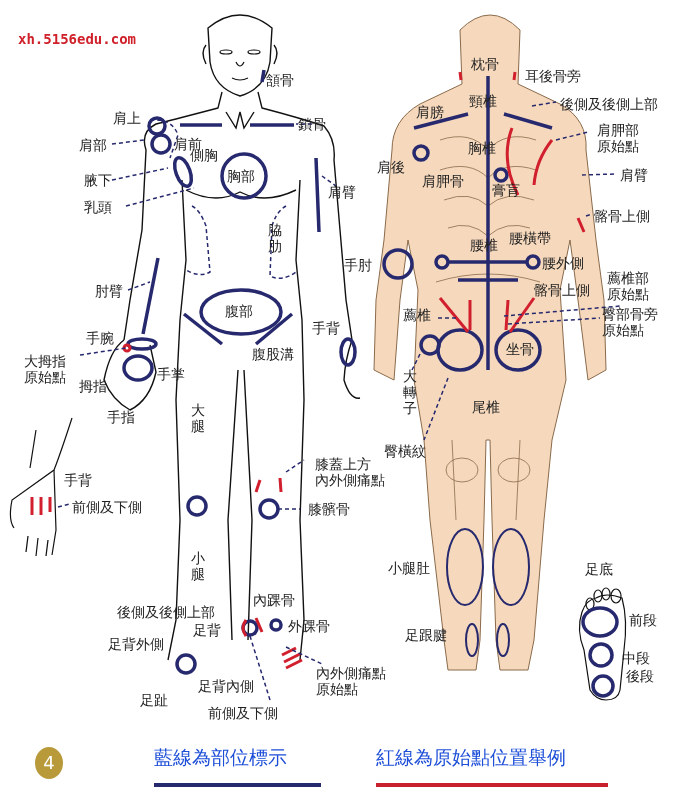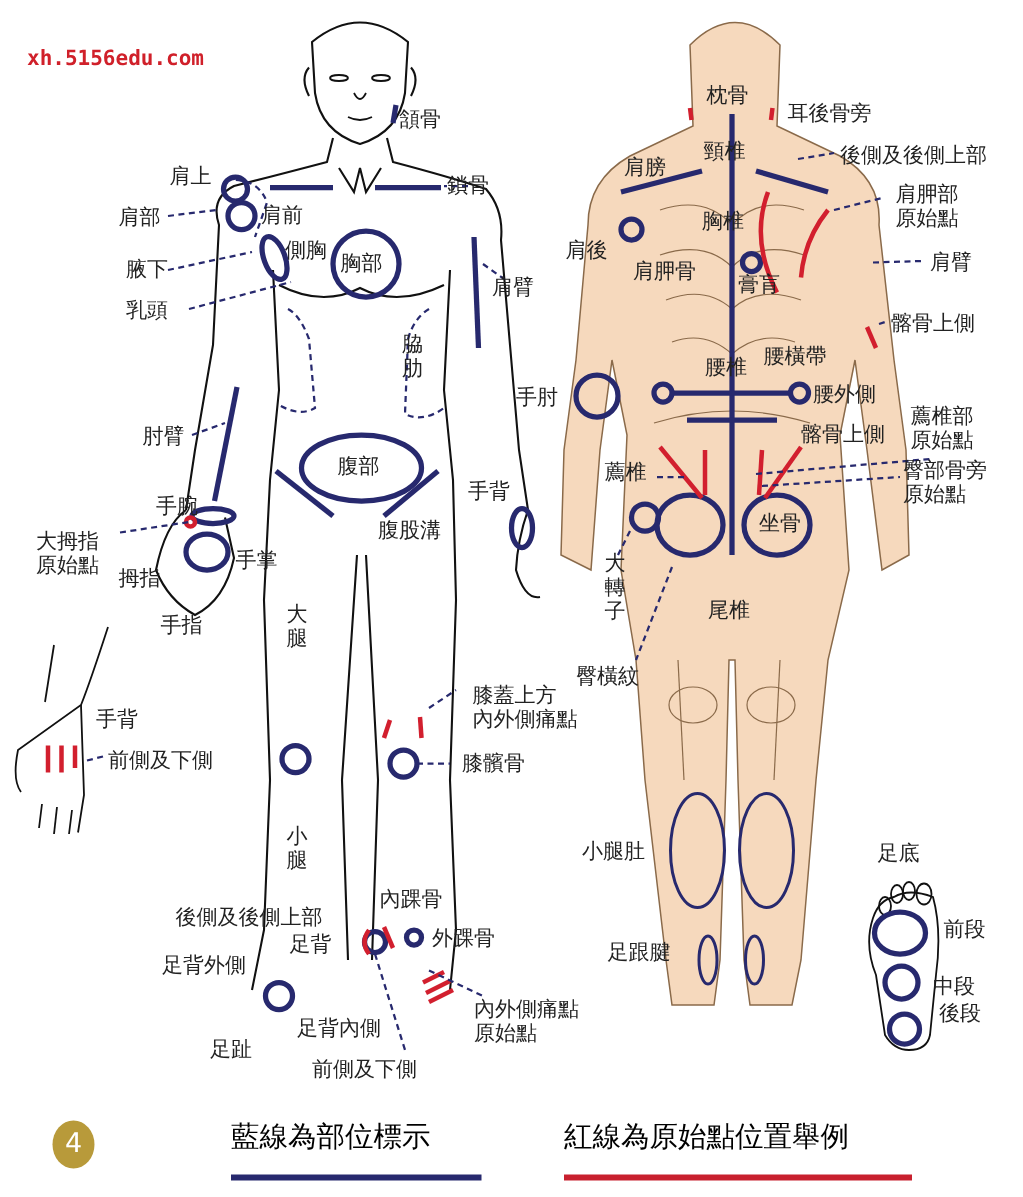--- a/index.html
+++ b/index.html
@@ -3,21 +3,21 @@
 <meta charset="utf-8">
 <style>
   html,body{margin:0;padding:0;background:#fff;}
   body{width:682px;height:798px;position:relative;overflow:hidden;font-family:"DejaVu Sans",sans-serif;}
   .canvas{position:absolute;left:0;top:0;width:682px;height:798px;}
   .lbl{position:absolute;font-size:14px;line-height:16px;color:#222;white-space:nowrap;font-family:"DejaVu Sans",sans-serif;}
   .lbl.v{white-space:normal;width:16px;line-height:16px;}
   .lbl.two{white-space:pre;line-height:16px;}
   .watermark{position:absolute;left:18px;top:31px;color:#d0202a;font-family:"DejaVu Sans Mono",monospace;font-size:14px;font-weight:bold;}
   .badge{position:absolute;left:35px;top:747px;width:28px;height:32px;border-radius:50%;background:#b89a3a;color:#fff;font-size:18px;text-align:center;line-height:32px;font-family:"DejaVu Sans",sans-serif;}
-  .legend-text{position:absolute;font-size:19px;color:#000000;top:745px;font-family:"DejaVu Sans",sans-serif;}
+  .legend-text{position:absolute;font-size:19px;color:#1d4ed8;top:745px;font-family:"DejaVu Sans",sans-serif;}
   .legend-bar{position:absolute;height:4px;top:783px;}
 </style>
 </head>
 <body>
 
 <svg class="canvas" width="682" height="798" viewBox="0 0 682 798">
 
   <g stroke="#111" stroke-width="1.4" fill="none">
 
     <path d="M208 28 Q240 2 272 28 L270 62 Q266 88 240 96 Q214 88 210 62 Z"></path>
@@ -185,30 +185,30 @@
   </g>
 </svg>
 
 <div class="watermark">xh.5156edu.com</div>
 
 <div class="lbl" style="left:266px;top:72px">頷骨</div>
 <div class="lbl" style="left:298px;top:116px">鎖骨</div>
 <div class="lbl" style="left:113px;top:110px">肩上</div>
 <div class="lbl" style="left:79px;top:137px">肩部</div>
 <div class="lbl" style="left:174px;top:136px">肩前</div>
-<div class="lbl" style="left:190px;top:159px">側胸</div>
+<div class="lbl" style="left:190px;top:147px">側胸</div>
 <div class="lbl" style="left:227px;top:168px">胸部</div>
 <div class="lbl" style="left:84px;top:172px">腋下</div>
 <div class="lbl" style="left:84px;top:199px">乳頭</div>
 <div class="lbl" style="left:328px;top:184px">肩臂</div>
 <div class="lbl v" style="left:268px;top:222px">脇肋</div>
 <div class="lbl" style="left:95px;top:283px">肘臂</div>
 <div class="lbl" style="left:225px;top:303px">腹部</div>
 <div class="lbl" style="left:252px;top:346px">腹股溝</div>
-<div class="lbl" style="left:104px;top:330px">手腕</div>
+<div class="lbl" style="left:86px;top:330px">手腕</div>
 <div class="lbl two" style="left:24px;top:353px">大拇指
 原始點</div>
 <div class="lbl" style="left:79px;top:378px">拇指</div>
 <div class="lbl" style="left:157px;top:366px">手掌</div>
 <div class="lbl" style="left:107px;top:409px">手指</div>
 <div class="lbl" style="left:312px;top:320px">手背</div>
 <div class="lbl v" style="left:191px;top:402px">大腿</div>
 <div class="lbl v" style="left:191px;top:550px">小腿</div>
 <div class="lbl two" style="left:315px;top:456px">膝蓋上方
 內外側痛點</div>

